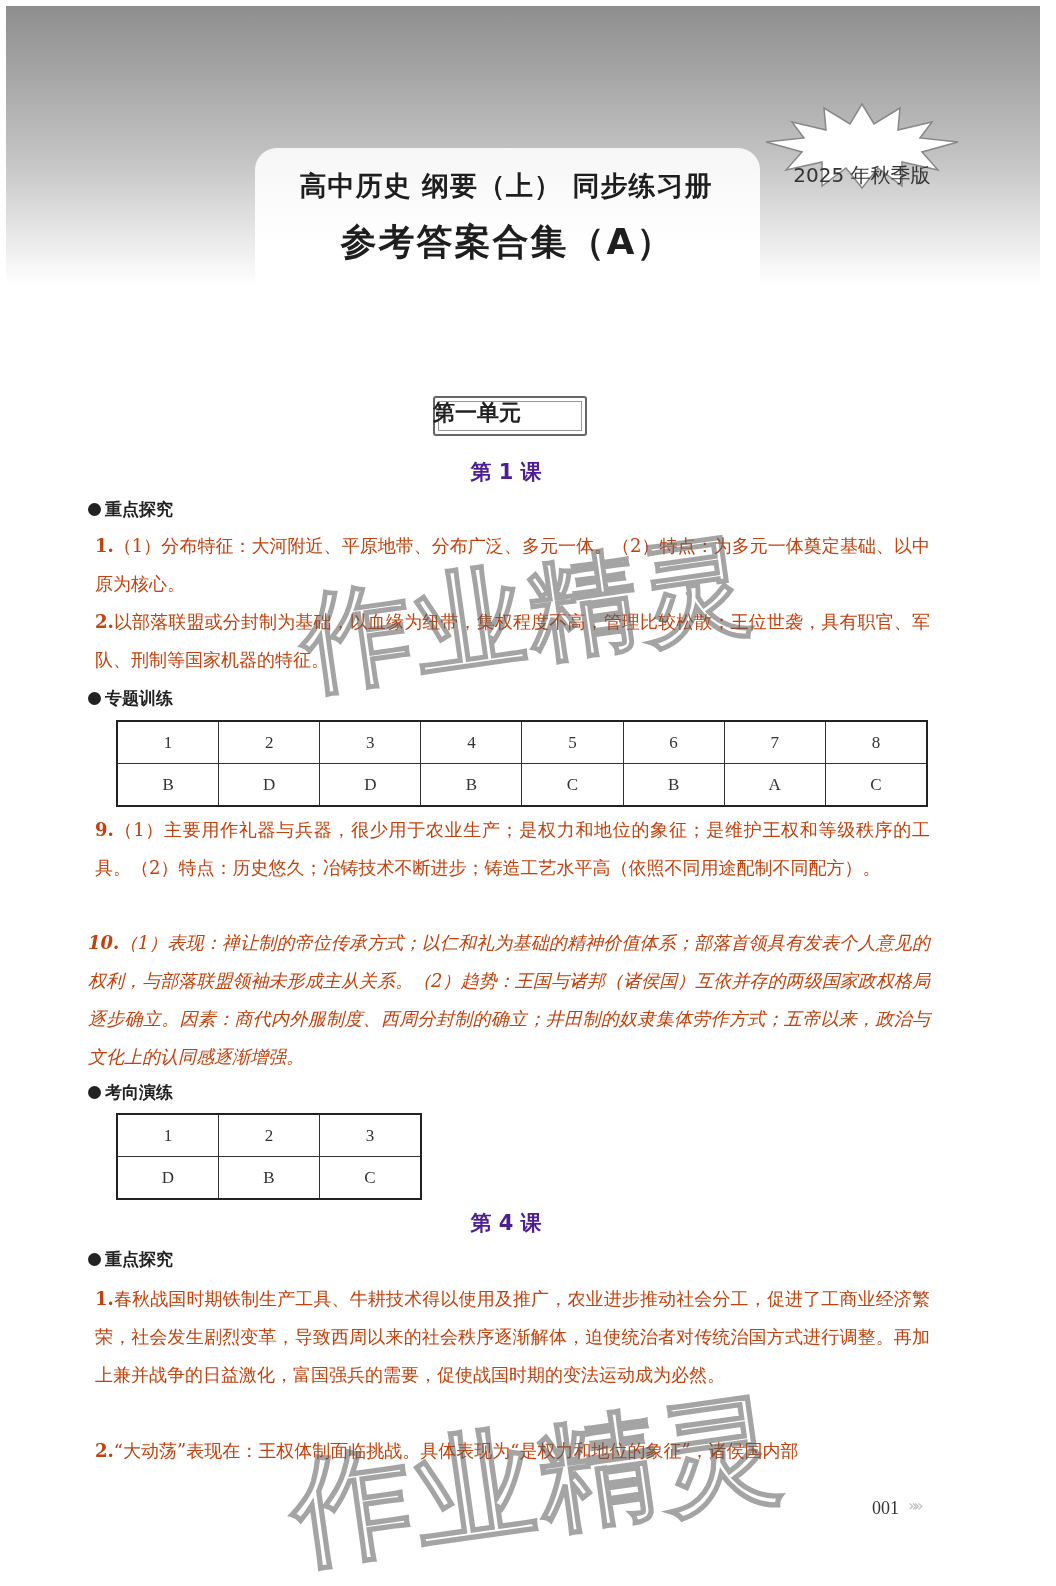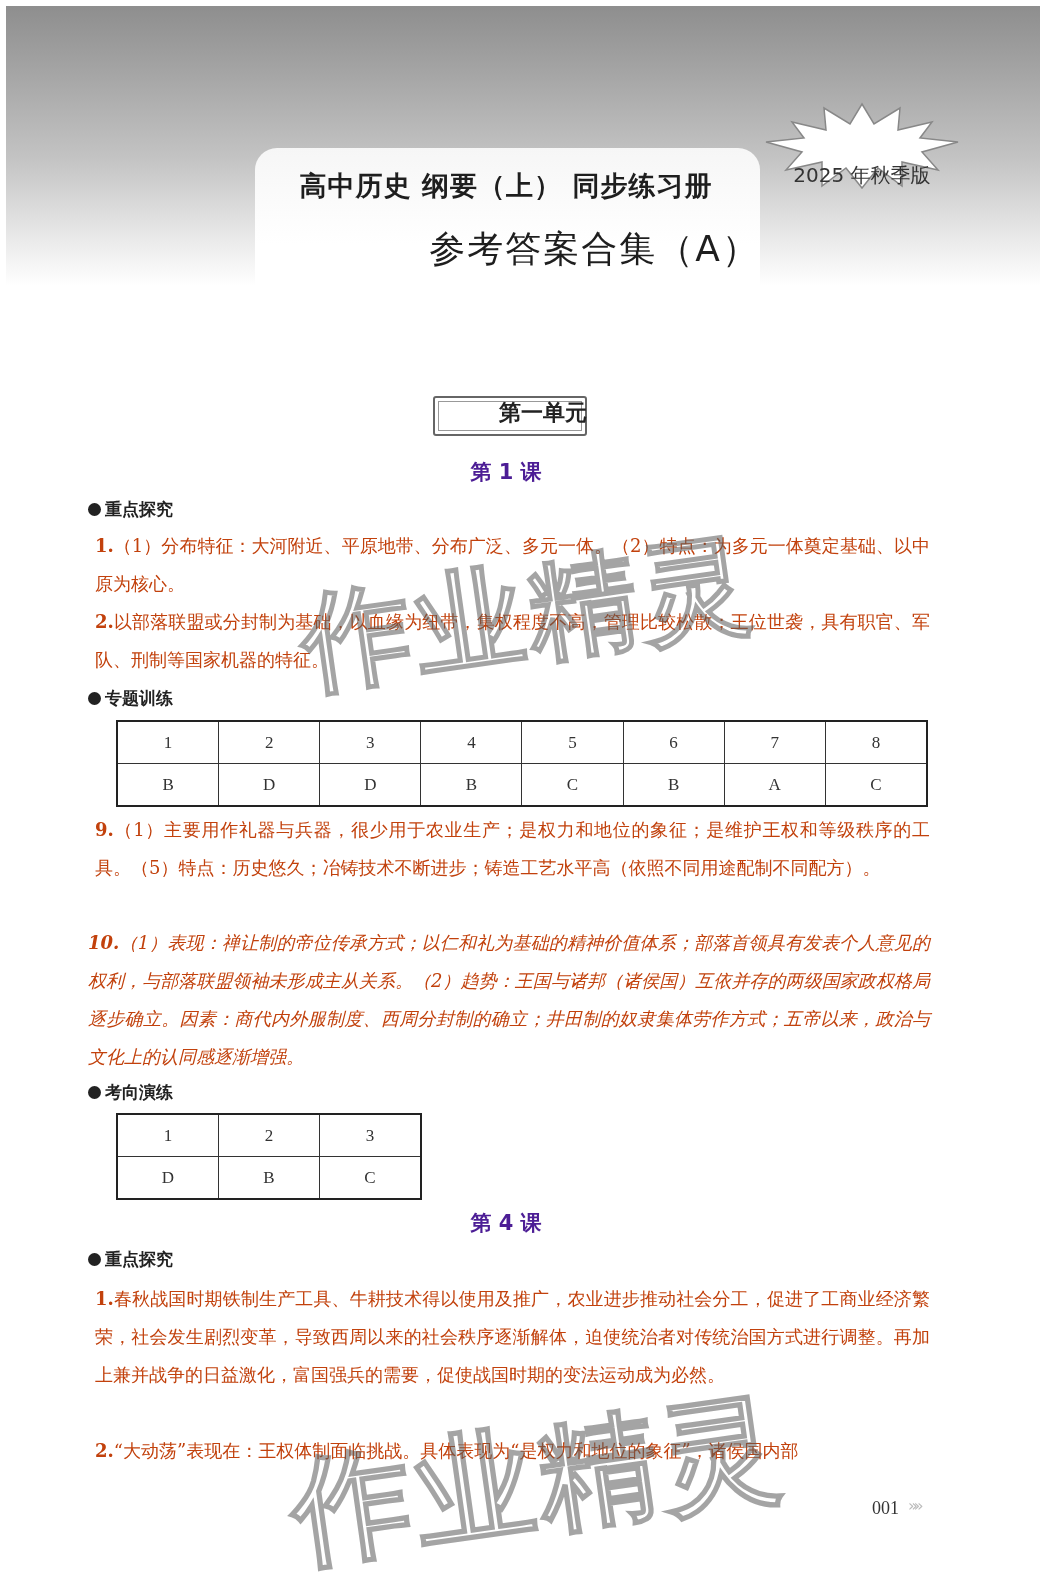--- a/index.html
+++ b/index.html
@@ -17,42 +17,42 @@
     position: absolute; left: 255px; top: 148px; width: 505px; height: 160px;
     background: linear-gradient(to bottom, #f6f6f6 0%, #ffffff 60%);
     border-radius: 22px 22px 0 0;
   }
   .title-line1 {
     position: absolute; left: 255px; top: 168px; width: 502px; text-align: center;
     font-family: "DejaVu Sans", sans-serif; font-weight: bold; font-size: 27px; color: #1e1e1e;
     letter-spacing: 1px;
   }
   .title-line2 {
-    position: absolute; left: 255px; top: 225px; width: 505px; text-align: right;
-    font-family: "DejaVu Sans", sans-serif; font-weight: normal; font-size: 36px; color: #1e1e1e;
+    position: absolute; left: 255px; top: 218px; width: 505px; text-align: center;
+    font-family: "DejaVu Sans", sans-serif; font-weight: bold; font-size: 36px; color: #1e1e1e;
     letter-spacing: 2px;
   }
   .edition-badge {
     position: absolute; left: 762px; top: 100px; width: 200px; height: 90px;
   }
   .edition-badge svg { position: absolute; left: 0; top: 0; }
   .edition-text {
     position: absolute; left: 0; top: 30px; width: 200px; text-align: center;
     font-family: "DejaVu Sans", sans-serif; font-weight: normal; font-size: 20px; color: #333; margin-top: 32px;
   }
   .unit-frame {
     position: absolute; left: 433px; top: 396px; width: 150px; height: 36px;
     border: 2px solid #666; border-radius: 3px;
   }
   .unit-frame::before {
     content: ""; position: absolute; left: 3px; top: 3px; right: 3px; bottom: 3px;
     border: 1px solid #999;
   }
   .unit-title {
-    position: absolute; left: 433px; top: 398px; width: 154px; text-align: right;
+    position: absolute; left: 433px; top: 398px; width: 154px; text-align: left;
     font-family: "DejaVu Sans", sans-serif; font-weight: bold; font-size: 22px; color: #222;
   }
   .lesson-title {
     position: absolute; width: 200px; left: 406px; text-align: center;
     font-family: "DejaVu Sans", sans-serif; font-weight: bold; font-size: 21px; color: #4c1d95;
   }
   .section-head {
     position: absolute; left: 88px;
     font-family: "DejaVu Sans", sans-serif; font-weight: bold; font-size: 17px; color: #222;
   }
@@ -139,21 +139,21 @@
     <td>B</td>
     <td>C</td>
     <td>B</td>
     <td>A</td>
     <td>C</td>
   </tr>
 </tbody>
   </table>
 
 <div class="para" style="top:811px;">
-  <span class="num">9.</span><span>（1）主要用作礼器与兵器，很少用于农业生产；是权力和地位的象征；是维护王权和等级秩序的工具。（5）特点：历史悠久；冶铸技术不断进步；铸造工艺水平高（依照不同用途配制不同配方）。</span>
+  <span class="num">9.</span><span>（1）主要用作礼器与兵器，很少用于农业生产；是权力和地位的象征；是维护王权和等级秩序的工具。（2）特点：历史悠久；冶铸技术不断进步；铸造工艺水平高（依照不同用途配制不同配方）。</span>
 </div>
 <div class="para" style="left:88px; width:842px; top:924px;font-style:italic;">
   <span class="num">10.</span><span>（1）表现：禅让制的帝位传承方式；以仁和礼为基础的精神价值体系；部落首领具有发表个人意见的权利，与部落联盟领袖未形成主从关系。（2）趋势：王国与诸邦（诸侯国）互依并存的两级国家政权格局逐步确立。因素：商代内外服制度、西周分封制的确立；井田制的奴隶集体劳作方式；五帝以来，政治与文化上的认同感逐渐增强。</span>
 </div>
 
 <div class="section-head" style="top:1081px;text-align:right;">
   <span class="dot"></span><span>考向演练</span>
 </div>
 
 <table class="ans-table" style="left:116px; top:1113px; width:305px;">

